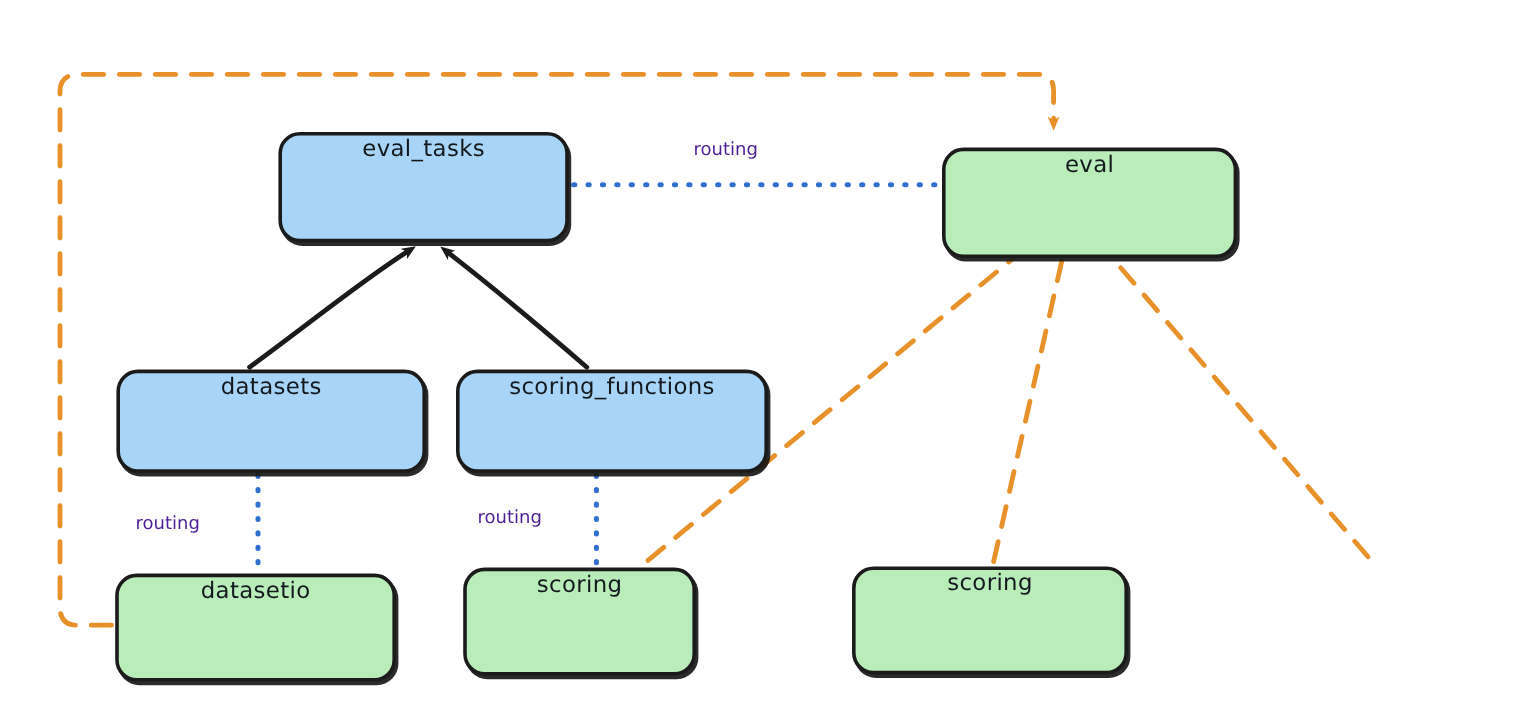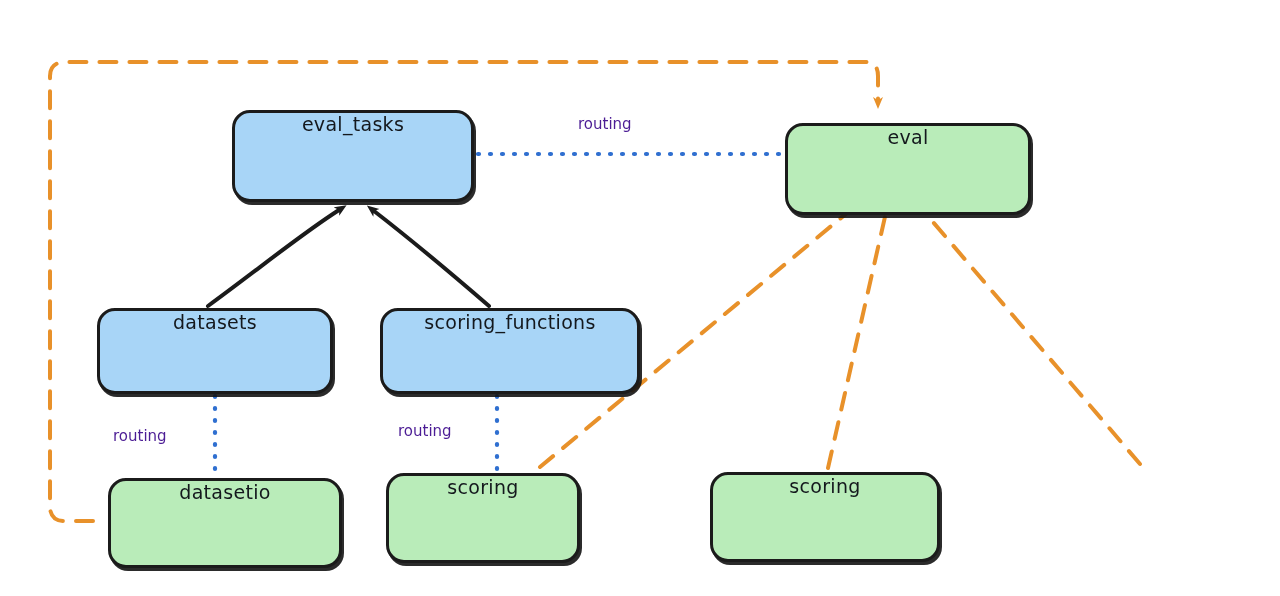--- a/index.html
+++ b/index.html
@@ -108,29 +108,29 @@
   </svg>
 
   <div class="node api" style="left:232px; top:110px; width:242px; height:92px;">
     <span class="node-label">eval_tasks</span>
   </div>
 
   <div class="node provider" style="left:785px; top:123px; width:246px; height:92px;">
     <span class="node-label">eval</span>
   </div>
 
-  <div class="node api" style="left:97px; top:308px; width:236px; height:86px;">
+  <div class="node api" style="left:97px; top:308px; width:258px; height:86px;">
     <span class="node-label">datasets</span>
   </div>
 
   <div class="node api" style="left:380px; top:308px; width:260px; height:86px;">
     <span class="node-label">scoring_functions</span>
   </div>
 
-  <div class="node provider" style="left:96px; top:478px; width:234px; height:90px;margin-left:12px;">
+  <div class="node provider" style="left:96px; top:478px; width:234px; height:90px;">
     <span class="node-label">datasetio</span>
   </div>
 
   <div class="node provider" style="left:386px; top:473px; width:194px; height:90px;">
     <span class="node-label">scoring</span>
   </div>
 
   <div class="node provider" style="left:710px; top:472px; width:230px; height:90px;">
     <span class="node-label">scoring</span>
   </div>

